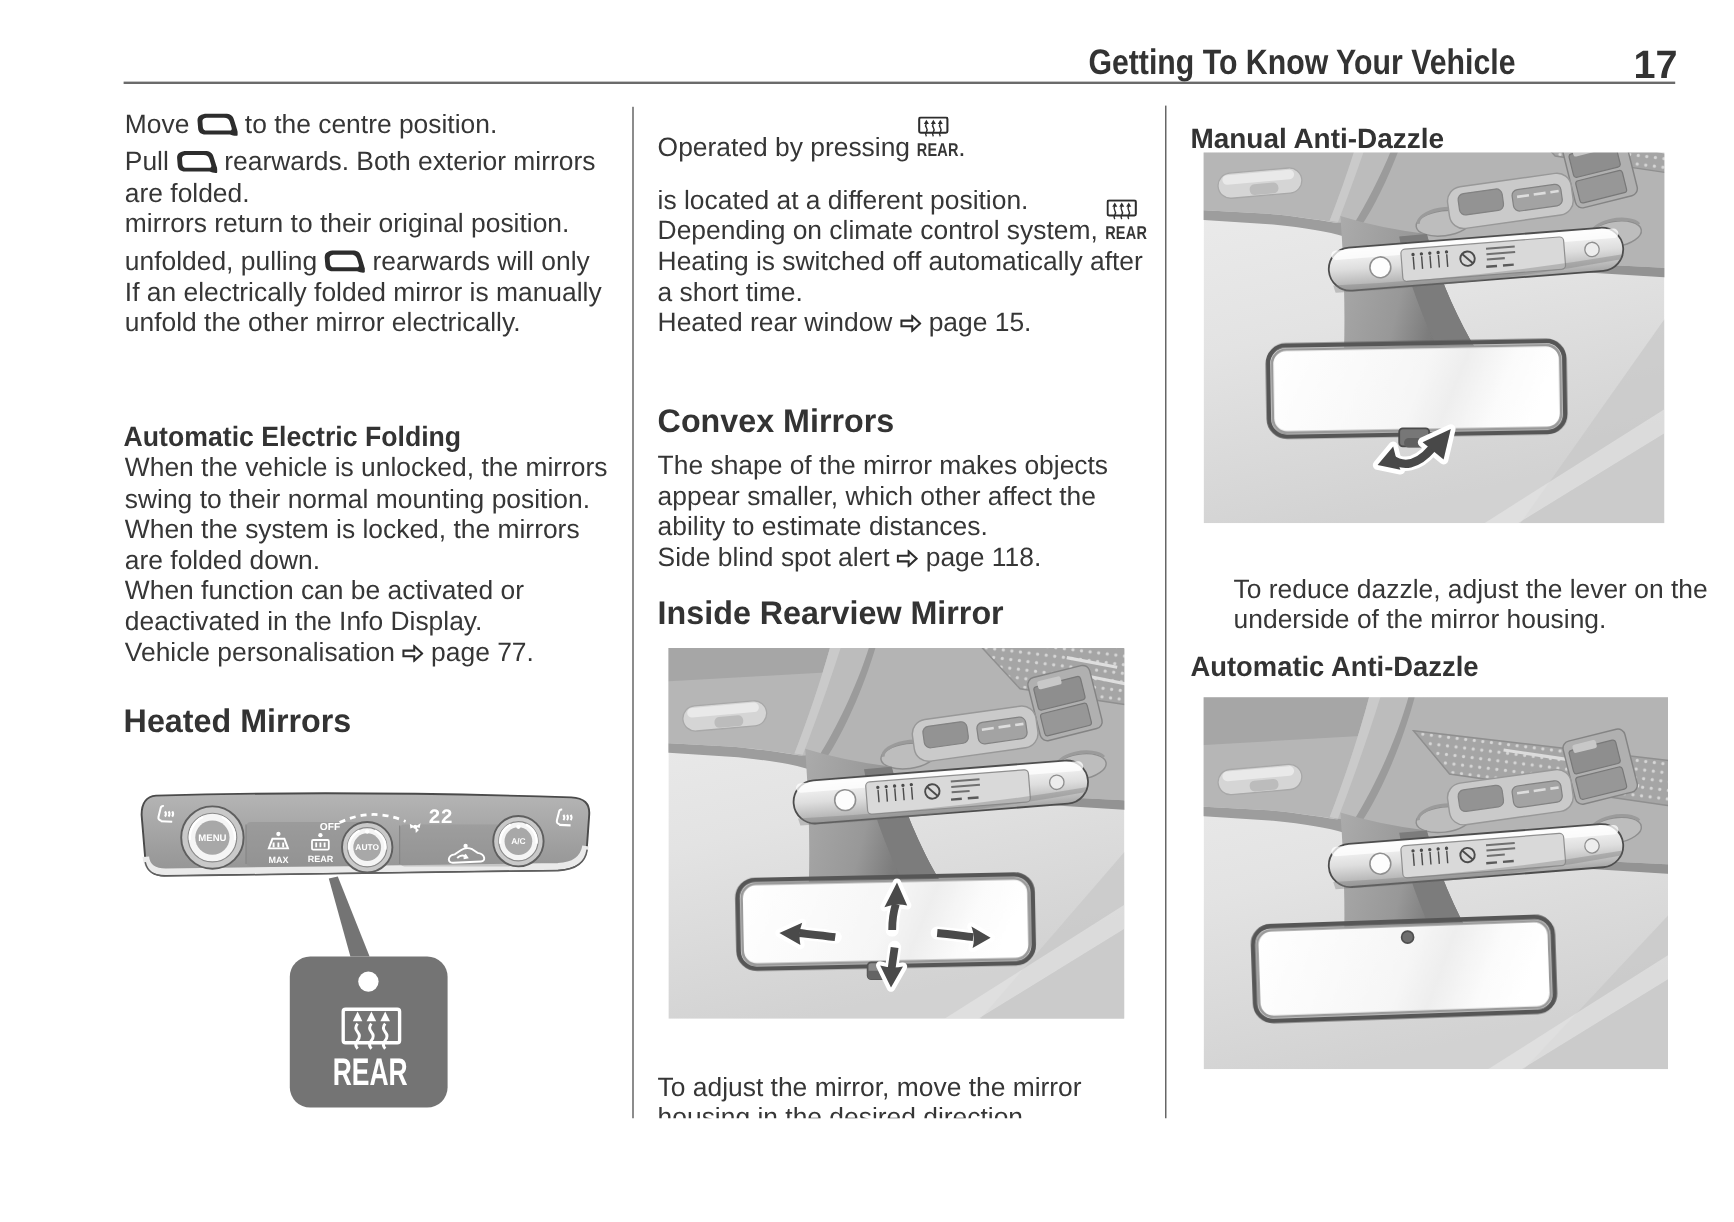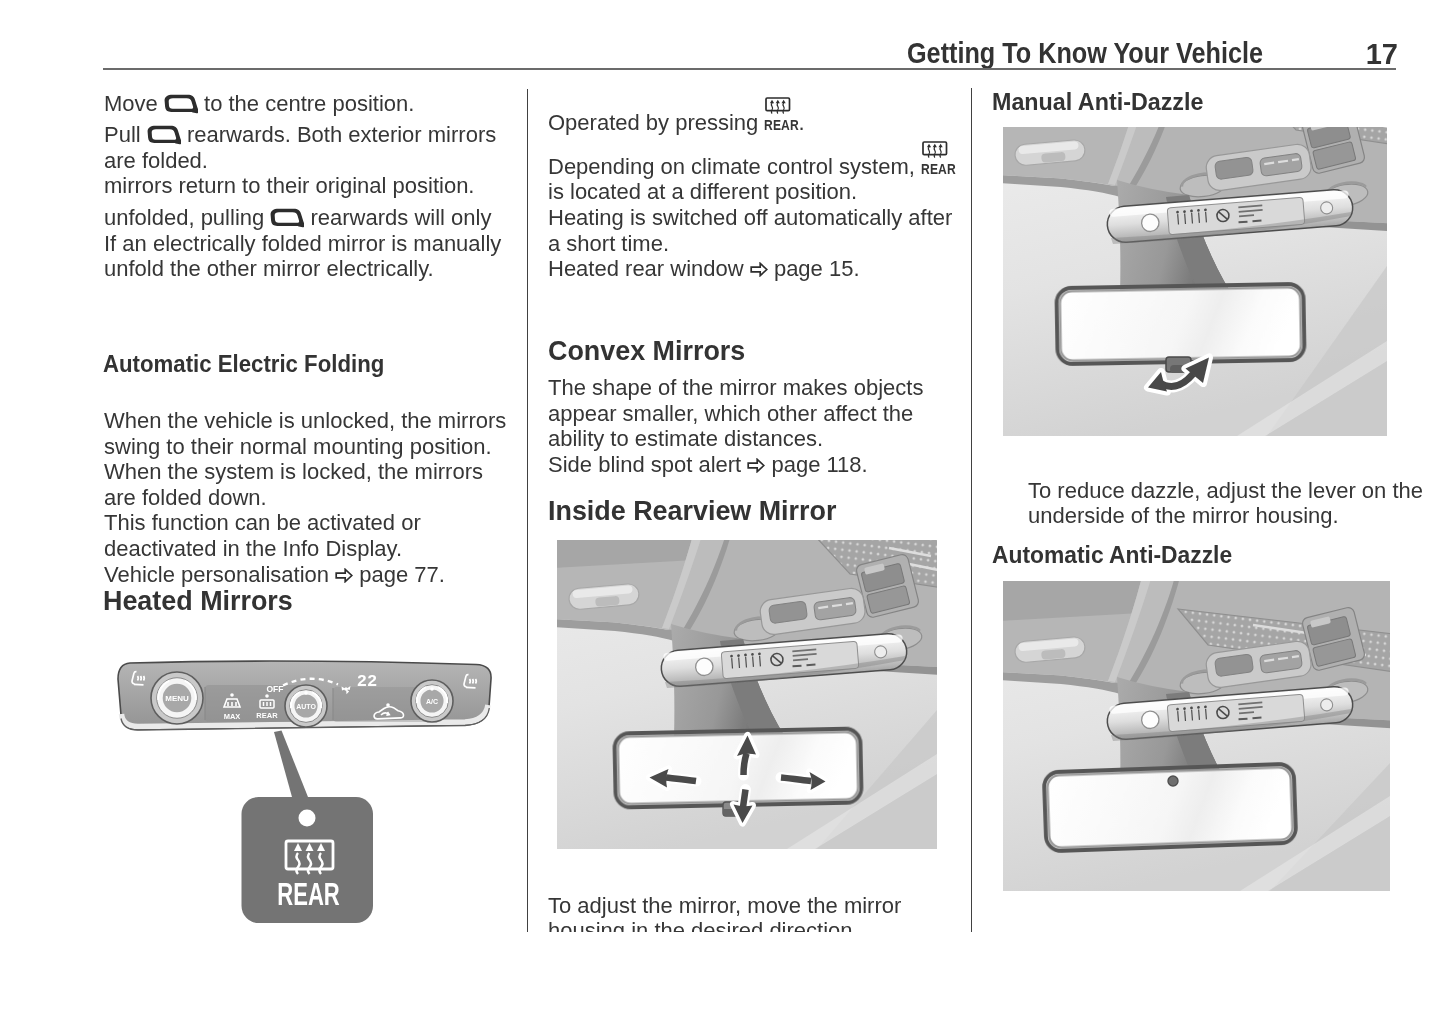--- a/index.html
+++ b/index.html
@@ -14,21 +14,21 @@
 .ri{display:inline-block;font-weight:bold;font-size:15.5px;transform:scaleX(.78);transform-origin:0 78%;letter-spacing:0.2px}
 .rw svg{position:absolute;left:1px;top:-17px}
 svg{display:block}
 .mic{display:inline-block;vertical-align:-3px}
 .arw{display:inline-block;vertical-align:-1px}
 </style></head>
 <body>
 <div id="page">
 
 <div class="abs hdr" style="left:907px;top:36.3px;transform:scaleX(.855);transform-origin:0 0">Getting To Know Your Vehicle</div>
-<div class="abs hdr" style="left:1302px;top:37px;width:96px;text-align:right;font-size:29px">17</div>
+<div class="abs hdr" style="left:1302px;top:37px;width:96px;text-align:right;font-size:33px">17</div>
 <div class="abs" style="left:103px;top:68px;width:1293px;height:2.3px;background:#6b6b6b"></div>
 
 <div class="abs" style="left:526.5px;top:89px;width:1.7px;height:881px;background:#414141"></div>
 <div class="abs" style="left:970.5px;top:88px;width:1.7px;height:881px;background:#414141"></div>
 
 <div class="abs body" style="left:104px;top:84.6px;width:400px">
   <div class="ln ic">Move <svg class="mic" width="34" height="20" viewBox="0 0 34 20">
           <path fill="#2d2d2d" d="M8.5,0.8 L23.5,0.8 C28,0.8 30,2.4 31,5.8 L33.4,13.6 C34.2,16 35.8,17.7 34,18.9 C32.6,19.8 29.6,18.6 27.6,18 L7.2,18 C3.4,18 1.4,16.2 1.1,12.8 L0.6,6.8 C0.3,2.9 3.4,0.8 8.5,0.8 Z"></path>
           <path fill="#ffffff" d="M9,4.2 L22.6,4.2 C25.4,4.2 26.8,5.2 27.5,7.4 L29,12.4 C29.5,14 28.8,14.8 27,14.8 L8.6,14.8 C6.3,14.8 5.2,13.8 5,11.8 L4.7,7.4 C4.5,5.3 6.3,4.2 9,4.2 Z"></path>
         </svg> to the centre position.</div>
@@ -41,26 +41,26 @@
   <div class="ln ic">unfolded, pulling <svg class="mic" width="34" height="20" viewBox="0 0 34 20">
           <path fill="#2d2d2d" d="M8.5,0.8 L23.5,0.8 C28,0.8 30,2.4 31,5.8 L33.4,13.6 C34.2,16 35.8,17.7 34,18.9 C32.6,19.8 29.6,18.6 27.6,18 L7.2,18 C3.4,18 1.4,16.2 1.1,12.8 L0.6,6.8 C0.3,2.9 3.4,0.8 8.5,0.8 Z"></path>
           <path fill="#ffffff" d="M9,4.2 L22.6,4.2 C25.4,4.2 26.8,5.2 27.5,7.4 L29,12.4 C29.5,14 28.8,14.8 27,14.8 L8.6,14.8 C6.3,14.8 5.2,13.8 5,11.8 L4.7,7.4 C4.5,5.3 6.3,4.2 9,4.2 Z"></path>
         </svg> rearwards will only</div>
   <div class="ln">If an electrically folded mirror is manually</div>
   <div class="ln">unfold the other mirror electrically.</div>
 </div>
 
 <div class="abs h3" style="left:103px;top:348.9px;transform:scaleX(.953)">Automatic Electric Folding</div>
 
-<div class="abs body" style="left:104px;top:408px;width:400px">
+<div class="abs body" style="left:104px;top:377px;width:400px">
   <div class="ln">When the vehicle is unlocked, the mirrors</div>
   <div class="ln">swing to their normal mounting position.</div>
   <div class="ln">When the system is locked, the mirrors</div>
   <div class="ln">are folded down.</div>
-  <div class="ln">This function can be activated or</div>
+  <div class="ln">When function can be activated or</div>
   <div class="ln">deactivated in the Info Display.</div>
   <div class="ln">Vehicle personalisation <svg class="arw" width="18" height="15" viewBox="0 0 18 15">
           <path d="M1.2,5.2 L10.2,5.2 L10.2,1.4 L16.8,7.5 L10.2,13.6 L10.2,9.8 L1.2,9.8 Z" fill="#ffffff" stroke="#2d2d2d" stroke-width="1.7" stroke-linejoin="miter"></path>
         </svg> page 77.</div>
 </div>
 
 <div class="abs h2" style="left:103px;top:582.5px">Heated Mirrors</div>
 
 <svg class="abs" style="left:108px;top:655px" width="392" height="272" viewBox="0 0 392 272">
 <defs>
@@ -151,30 +151,30 @@
             <path d="M7.0,16.6 q-1.25,-1.8 0,-3.6 q1.25,-1.8 0,-3.6 q-1.25,-1.8 0,-3.6" stroke="#2d2d2d" stroke-width="1.2" fill="none"></path>
             <path d="M4.9,6.3 L7.0,2.8 L9.1,6.3 Z" fill="#2d2d2d"></path>
             <path d="M12.8,16.6 q-1.25,-1.8 0,-3.6 q1.25,-1.8 0,-3.6 q-1.25,-1.8 0,-3.6" stroke="#2d2d2d" stroke-width="1.2" fill="none"></path>
             <path d="M10.700000000000001,6.3 L12.8,2.8 L14.9,6.3 Z" fill="#2d2d2d"></path>
             <path d="M18.6,16.6 q-1.25,-1.8 0,-3.6 q1.25,-1.8 0,-3.6 q-1.25,-1.8 0,-3.6" stroke="#2d2d2d" stroke-width="1.2" fill="none"></path>
             <path d="M16.5,6.3 L18.6,2.8 L20.700000000000003,6.3 Z" fill="#2d2d2d"></path>
           </svg></span>.</div>
 </div>
 
 <div class="abs body" style="left:548px;top:153.9px;width:420px">
+  <div class="ln">is located at a different position.</div>
   <div class="ln">Depending on climate control system, <span class="rw"><span class="ri">REAR</span><svg width="26" height="18" viewBox="0 0 26 18">
             <rect x="1" y="1" width="23.5" height="12.6" rx="1.2" fill="none" stroke="#2d2d2d" stroke-width="1.7"></rect>
             <path d="M7.0,16.6 q-1.25,-1.8 0,-3.6 q1.25,-1.8 0,-3.6 q-1.25,-1.8 0,-3.6" stroke="#2d2d2d" stroke-width="1.2" fill="none"></path>
             <path d="M4.9,6.3 L7.0,2.8 L9.1,6.3 Z" fill="#2d2d2d"></path>
             <path d="M12.8,16.6 q-1.25,-1.8 0,-3.6 q1.25,-1.8 0,-3.6 q-1.25,-1.8 0,-3.6" stroke="#2d2d2d" stroke-width="1.2" fill="none"></path>
             <path d="M10.700000000000001,6.3 L12.8,2.8 L14.9,6.3 Z" fill="#2d2d2d"></path>
             <path d="M18.6,16.6 q-1.25,-1.8 0,-3.6 q1.25,-1.8 0,-3.6 q-1.25,-1.8 0,-3.6" stroke="#2d2d2d" stroke-width="1.2" fill="none"></path>
             <path d="M16.5,6.3 L18.6,2.8 L20.700000000000003,6.3 Z" fill="#2d2d2d"></path>
           </svg></span></div>
-  <div class="ln">is located at a different position.</div>
   <div class="ln">Heating is switched off automatically after</div>
   <div class="ln">a short time.</div>
   <div class="ln">Heated rear window <svg class="arw" width="18" height="15" viewBox="0 0 18 15">
           <path d="M1.2,5.2 L10.2,5.2 L10.2,1.4 L16.8,7.5 L10.2,13.6 L10.2,9.8 L1.2,9.8 Z" fill="#ffffff" stroke="#2d2d2d" stroke-width="1.7" stroke-linejoin="miter"></path>
         </svg> page 15.</div>
 </div>
 
 <div class="abs h2" style="left:548px;top:332.5px">Convex Mirrors</div>
 
 <div class="abs body" style="left:548px;top:375px;width:420px">
@@ -319,21 +319,21 @@
         <path d="M111.5,229 Q108,238 110,247.5 L92.5,237.5 Z"></path>
         <path d="M252.5,232 Q256,241 253.5,250 L268.5,241.5 Z"></path>
       </g>
 </svg>
 
 <div class="abs body" style="left:548px;top:892.6px;width:420px">
   <div class="ln">To adjust the mirror, move the mirror</div>
   <div class="ln">housing in the desired direction.</div>
 </div>
 
-<div class="abs h3" style="left:992px;top:87px">Manual Anti-Dazzle</div>
+<div class="abs h3" style="left:992px;top:100px">Manual Anti-Dazzle</div>
 
 <svg class="abs" style="left:1003px;top:127px" width="384" height="309" viewBox="0 0 384 309">
 <defs>
 <linearGradient id="bgl" x1="0" y1="0" x2="0.3" y2="1">
           <stop offset="0" stop-color="#ededed"></stop>
           <stop offset="0.5" stop-color="#e3e3e3"></stop>
           <stop offset="1" stop-color="#d2d2d2"></stop>
         </linearGradient>
 <linearGradient id="barl" x1="0" y1="0" x2="0" y2="1">
           <stop offset="0" stop-color="#fbfbfb"></stop>

